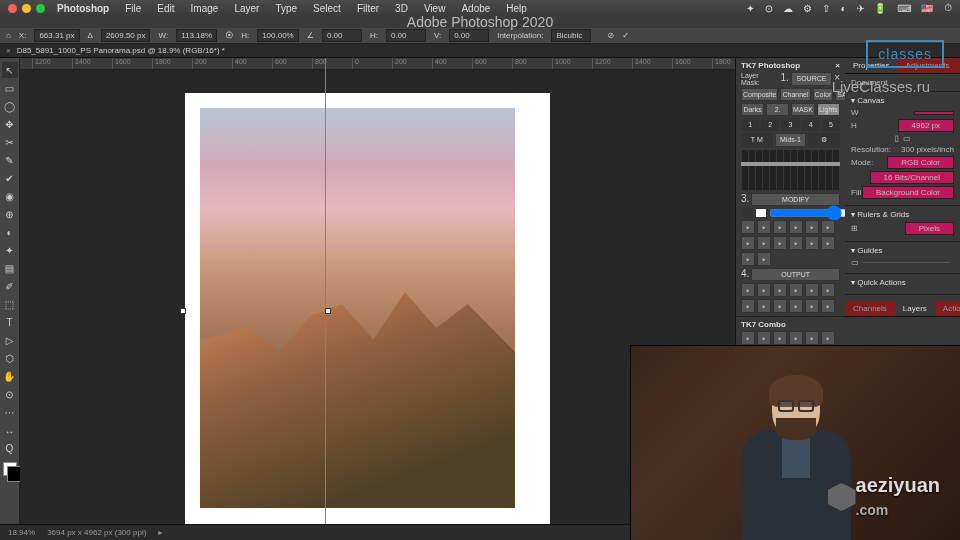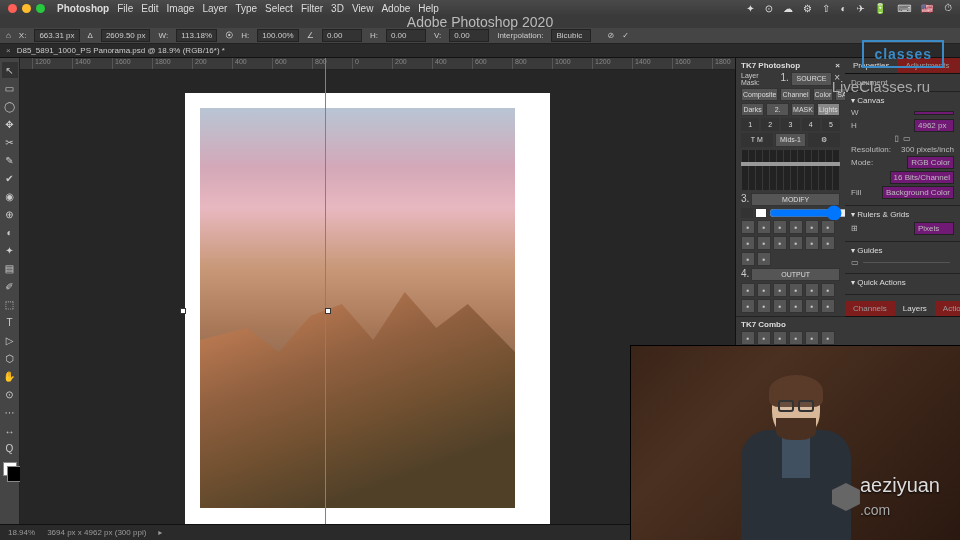--- a/index.html
+++ b/index.html
@@ -1,20 +1,20 @@
 <!DOCTYPE html>
 <html><head>
 <meta charset="utf-8">
 <style>
 *{margin:0;padding:0;box-sizing:border-box;font-family:-apple-system,BlinkMacSystemFont,"Helvetica Neue",sans-serif;user-select:none}
 body{width:960px;height:540px;background:#323232;overflow:hidden;color:#ccc;font-size:10px}
 .macbar{height:16px;background:linear-gradient(#4a4a4a,#3a3a3a);display:flex;align-items:center;padding:0 8px;color:#ddd;font-size:10px}
 .traffic{display:flex;gap:5px;margin-right:12px}
 .tl{width:9px;height:9px;border-radius:50%}
-.macbar .menu{display:flex;gap:8px}
+.macbar .menu{display:flex;gap:16px}
 .macbar .right{margin-left:auto;display:flex;gap:10px;align-items:center}
 .titlebar{height:12px;background:#3a3a3a;color:#bbb;font-size:14px;text-align:center;line-height:12px}
 .options{height:16px;background:#454545;display:flex;align-items:center;padding:0 6px;gap:8px;font-size:8px;color:#ccc;border-bottom:1px solid #222}
 .options .field{background:#333;padding:1px 4px;border:1px solid #222;min-width:40px;display:inline-block}
 .tabbar{height:14px;background:#2a2a2a;display:flex;align-items:center;padding:0 6px;font-size:8px;color:#ccc;border-bottom:1px solid #111}
 .tabbar .xicon{margin-right:6px;color:#999}
 .main{display:flex;height:466px}
 .toolbox{width:20px;background:#454545;display:flex;flex-direction:column;align-items:center;padding-top:4px;gap:2px;border-right:1px solid #222}
 .tool{width:16px;height:16px;display:flex;align-items:center;justify-content:center;color:#ccc;font-size:10px;cursor:pointer}
 .tool.sel{background:#333}
@@ -37,24 +37,24 @@
 .pbtn.on{background:#888}
 .sliders{display:flex;gap:1px;justify-content:center;margin:3px 0}
 .slider{width:6px;height:40px;background:#222;position:relative}
 .slider::after{content:"";position:absolute;width:8px;height:4px;background:#999;left:-1px;top:30%}
 .icongrid{display:flex;flex-wrap:wrap;gap:2px}
 .ibtn{width:14px;height:14px;background:#555;border:1px solid #333;display:flex;align-items:center;justify-content:center;font-size:8px;color:#ccc}
 .propcol{width:115px;background:#383838;font-size:8px;color:#bbb}
 .propcol .sec{padding:4px 6px;border-bottom:1px solid #222}
 .propcol .sechead{font-size:8px;color:#ddd;margin-bottom:3px}
 .propcol .line{display:flex;justify-content:space-between;margin:2px 0;align-items:center}
-.propcol .val{background:#701a75;padding:1px 3px;border:1px solid #222;min-width:40px;display:inline-block}
+.propcol .val{background:#be185d;padding:1px 13px;border:1px solid #222;min-width:40px;display:inline-block}
 .statusbar{height:16px;background:#2a2a2a;color:#999;font-size:8px;display:flex;align-items:center;padding:0 8px;gap:12px;border-top:1px solid #111}
-.overlay-logo{position:absolute;top:40px;right:16px;border:2px solid #3a8bc8;padding:4px 10px;color:#3a8bc8;font-size:14px;font-weight:bold;letter-spacing:1px}
-.watermark{position:absolute;right:20px;bottom:20px;color:#ddd;font-size:20px;font-weight:400;display:flex;align-items:center;gap:0;text-shadow:0 1px 2px #000}
+.overlay-logo{position:absolute;top:40px;right:16px;border:2px solid #3a8bc8;padding:4px 10px;color:#3a8bc8;font-size:14px;font-weight:normal;letter-spacing:1px}
+.watermark{position:absolute;right:20px;bottom:20px;color:#ddd;font-size:20px;font-weight:700;display:flex;align-items:center;gap:0;text-shadow:0 1px 2px #000}
 .watermark .cube{width:28px;height:28px;background:#666;clip-path:polygon(50% 0,100% 25%,100% 75%,50% 100%,0 75%,0 25%)}
 .presenter{position:absolute;right:0;bottom:0;width:330px;height:195px;background:linear-gradient(135deg,#3a2418 0%,#4a3020 30%,#2a1810 100%);border-top:1px solid #000;border-left:1px solid #000}
 .person{position:absolute;left:50%;bottom:0;transform:translateX(-50%);width:140px;height:170px}
 .head{position:absolute;top:10px;left:50%;transform:translateX(-50%);width:48px;height:58px;background:#d8b898;border-radius:40% 40% 45% 45%}
 .hair{position:absolute;top:5px;left:50%;transform:translateX(-50%);width:54px;height:32px;background:#5a3a28;border-radius:50% 50% 20% 20%}
 .glasses{position:absolute;top:30px;left:50%;transform:translateX(-50%);width:44px;height:12px;display:flex;gap:4px;justify-content:center}
 .lens{width:16px;height:12px;border:2px solid #333;border-radius:3px;background:rgba(255,255,255,0.1)}
 .beard{position:absolute;top:48px;left:50%;transform:translateX(-50%);width:40px;height:22px;background:#4a3020;border-radius:0 0 40% 40%}
 .torso{position:absolute;top:60px;left:50%;transform:translateX(-50%);width:110px;height:110px;background:#2a3038;border-radius:28px 28px 0 0}
 .shirt{position:absolute;top:68px;left:50%;transform:translateX(-50%);width:28px;height:40px;background:#405060}

